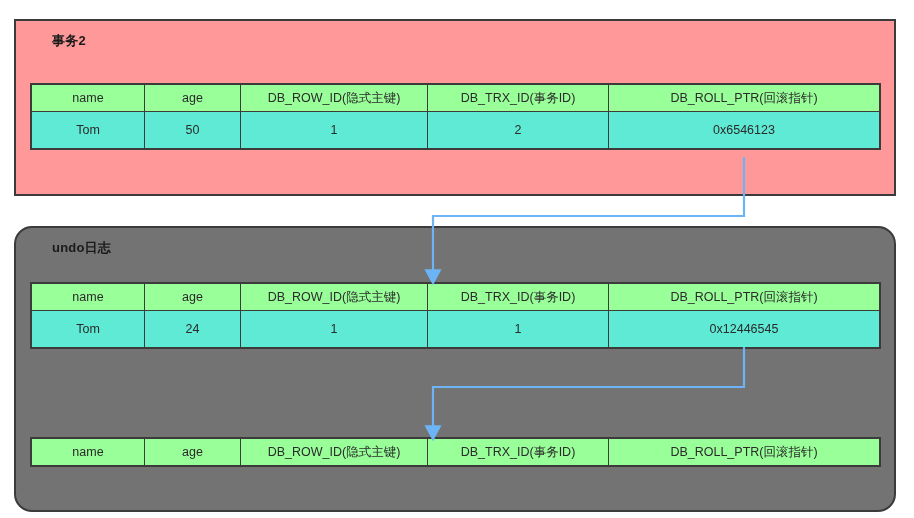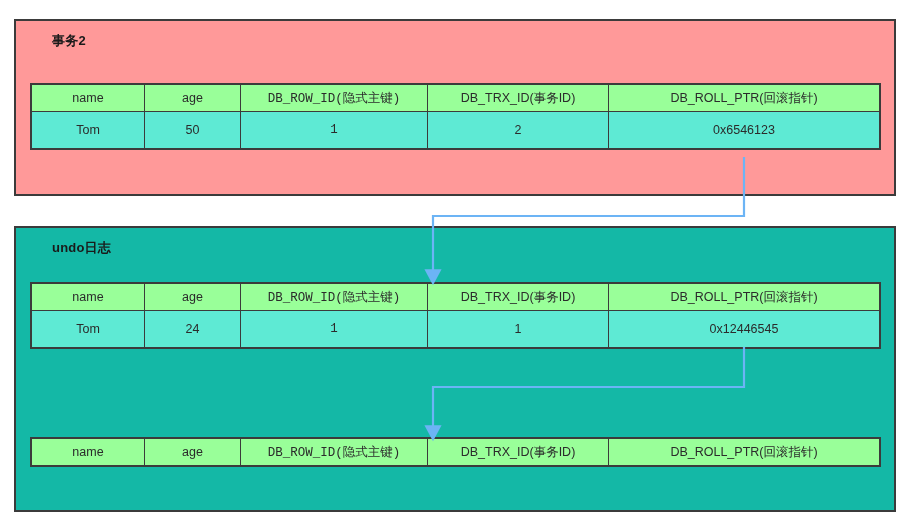--- a/index.html
+++ b/index.html
@@ -33,21 +33,22 @@
     top: 19px;
     width: 882px;
     height: 177px;
     background: #ff9999;
   }
   .panel-undo {
     left: 14px;
     top: 226px;
     width: 882px;
     height: 286px;
-    background: #14b8a6;
+    background: #737373;
+    border-radius: 18px;
   }
   .panel-title {
     position: absolute;
     left: 16px;
     top: 11px;
     font-size: 13px;
     font-weight: bold;
     color: #1a1a1a;
     letter-spacing: 0.2px;
     white-space: nowrap;
@@ -75,21 +76,21 @@
   .rec-table tr.head td {
     background: #99ff99;
     height: 26px;
   }
   .rec-table tr.body td {
     background: #5eead4;
     height: 36px;
   }
   .col-name  { width: 112px; }
   .col-age   { width: 95px;  }
-  .col-rowid { width: 186px; font-family: Liberation Mono, monospace; }
+  .col-rowid { width: 186px; }
   .col-trxid { width: 180px; }
   .col-ptr   { width: 270px; }
 
   .table-tx2   { left: 30px; top: 83px;  }
   .table-undo1 { left: 30px; top: 282px; }
   .table-undo2 { left: 30px; top: 437px; }
 
   
   .connector {
     position: absolute;

